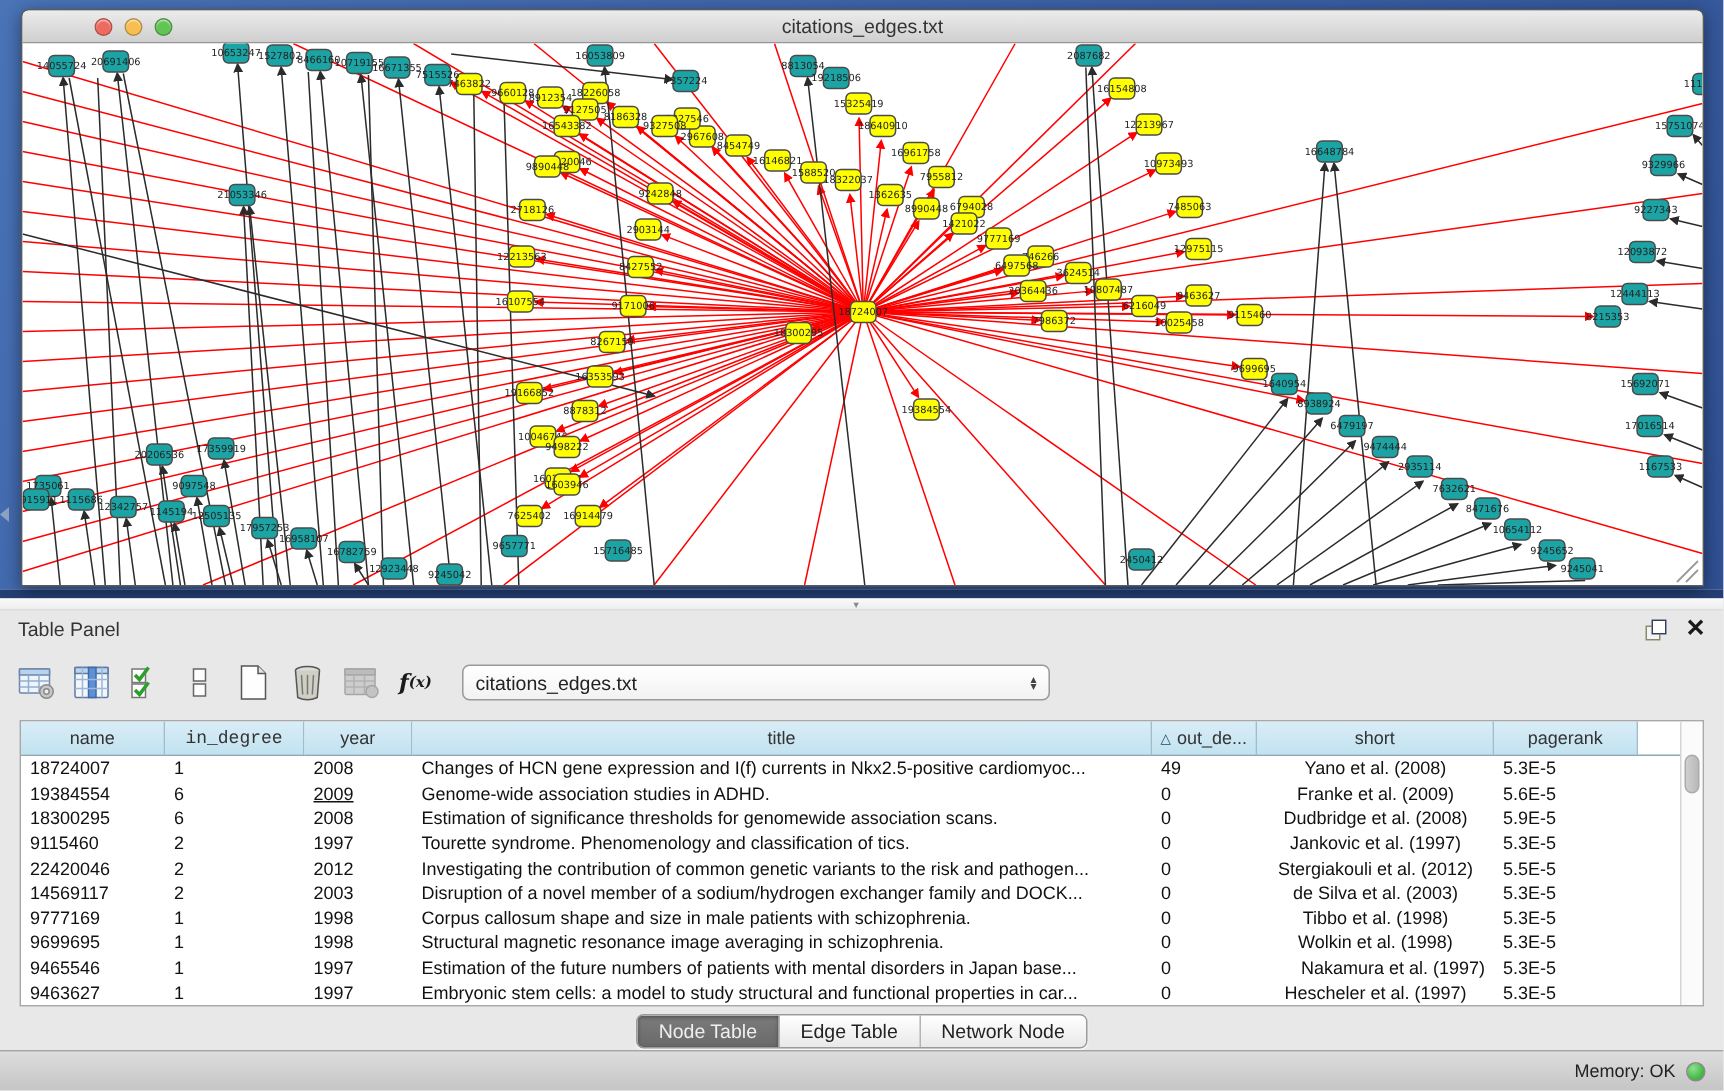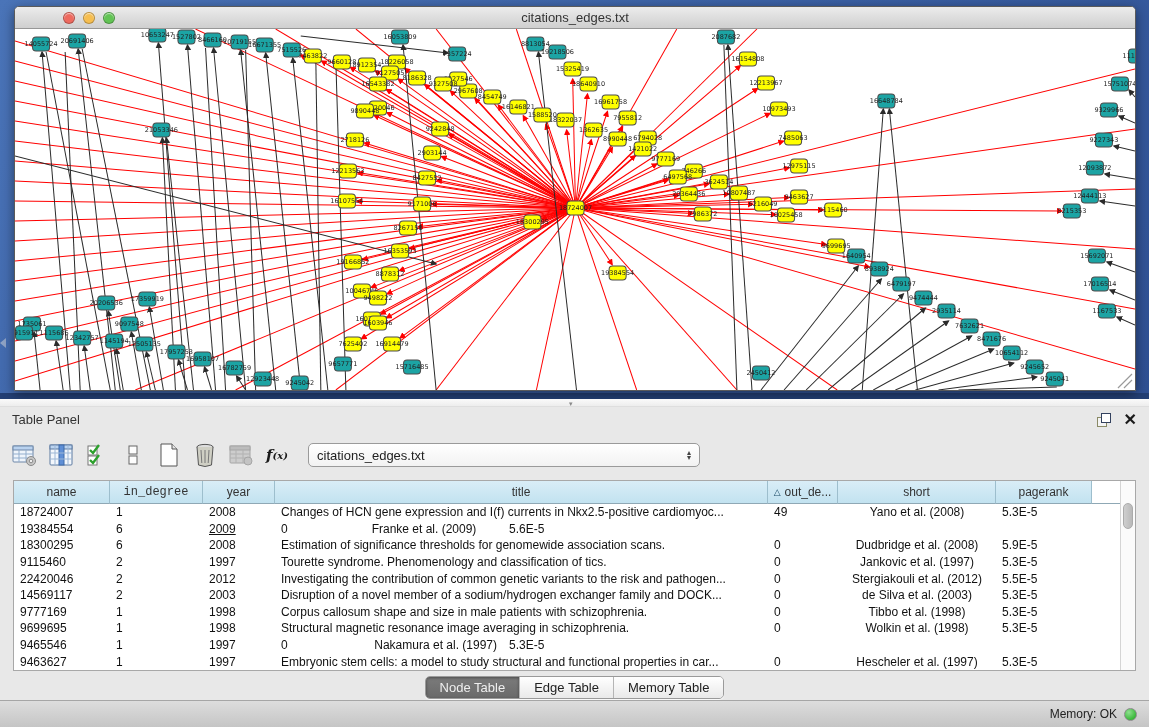--- a/index.html
+++ b/index.html
@@ -840,20 +840,21 @@
             <div class="td" style="width: 72px; text-align: left;">2008</div>
             <div class="td" style="width: 493px; text-align: left;">Changes of HCN gene expression and I(f) currents in Nkx2.5-positive cardiomyoc...</div>
             <div class="td" style="width: 70px; text-align: left;">49</div>
             <div class="td" style="width: 158px; text-align: center;">Yano et al. (2008)</div>
             <div class="td" style="width: 96px; text-align: left;">5.3E-5</div>
           </div>
           <div class="tr">
             <div class="td" style="width: 96px; text-align: left;">19384554</div>
             <div class="td" style="width: 93px; text-align: left;">6</div>
             <div class="td" style="width: 72px; text-align: left; text-decoration: underline;">2009</div>
+            <div class="td" style="width: 493px; text-align: left;">Genome-wide association studies in ADHD.</div>
             <div class="td" style="width: 70px; text-align: left;">0</div>
             <div class="td" style="width: 158px; text-align: center;">Franke et al. (2009)</div>
             <div class="td" style="width: 96px; text-align: left;">5.6E-5</div>
           </div>
           <div class="tr">
             <div class="td" style="width: 96px; text-align: left;">18300295</div>
             <div class="td" style="width: 93px; text-align: left;">6</div>
             <div class="td" style="width: 72px; text-align: left;">2008</div>
             <div class="td" style="width: 493px; text-align: left;">Estimation of significance thresholds for genomewide association scans.</div>
             <div class="td" style="width: 70px; text-align: left;">0</div>
@@ -902,20 +903,21 @@
             <div class="td" style="width: 72px; text-align: left;">1998</div>
             <div class="td" style="width: 493px; text-align: left;">Structural magnetic resonance image averaging in schizophrenia.</div>
             <div class="td" style="width: 70px; text-align: left;">0</div>
             <div class="td" style="width: 158px; text-align: center;">Wolkin et al. (1998)</div>
             <div class="td" style="width: 96px; text-align: left;">5.3E-5</div>
           </div>
           <div class="tr">
             <div class="td" style="width: 96px; text-align: left;">9465546</div>
             <div class="td" style="width: 93px; text-align: left;">1</div>
             <div class="td" style="width: 72px; text-align: left;">1997</div>
+            <div class="td" style="width: 493px; text-align: left;">Estimation of the future numbers of patients with mental disorders in Japan base...</div>
             <div class="td" style="width: 70px; text-align: left;">0</div>
             <div class="td" style="width: 158px; text-align: right;">Nakamura et al. (1997)</div>
             <div class="td" style="width: 96px; text-align: left;">5.3E-5</div>
           </div>
           <div class="tr">
             <div class="td" style="width: 96px; text-align: left;">9463627</div>
             <div class="td" style="width: 93px; text-align: left;">1</div>
             <div class="td" style="width: 72px; text-align: left;">1997</div>
             <div class="td" style="width: 493px; text-align: left;">Embryonic stem cells: a model to study structural and functional properties in car...</div>
             <div class="td" style="width: 70px; text-align: left;">0</div>
@@ -926,21 +928,21 @@
     </div>
     <div class="vscroll">
       <div class="vthumb"></div>
     </div>
   </div>
 
   <div class="tabbar">
     <div class="tabgroup" id="tabgroup">
         <div class="tab selected">Node Table</div>
         <div class="tab">Edge Table</div>
-        <div class="tab">Memory Table</div>
+        <div class="tab">Network Node</div>
       </div>
   </div>
 
   <div class="statusbar">
     <span class="mem-label">Memory: OK</span>
     <span class="mem-dot"></span>
   </div>
 </div>
 
 </body></html>

